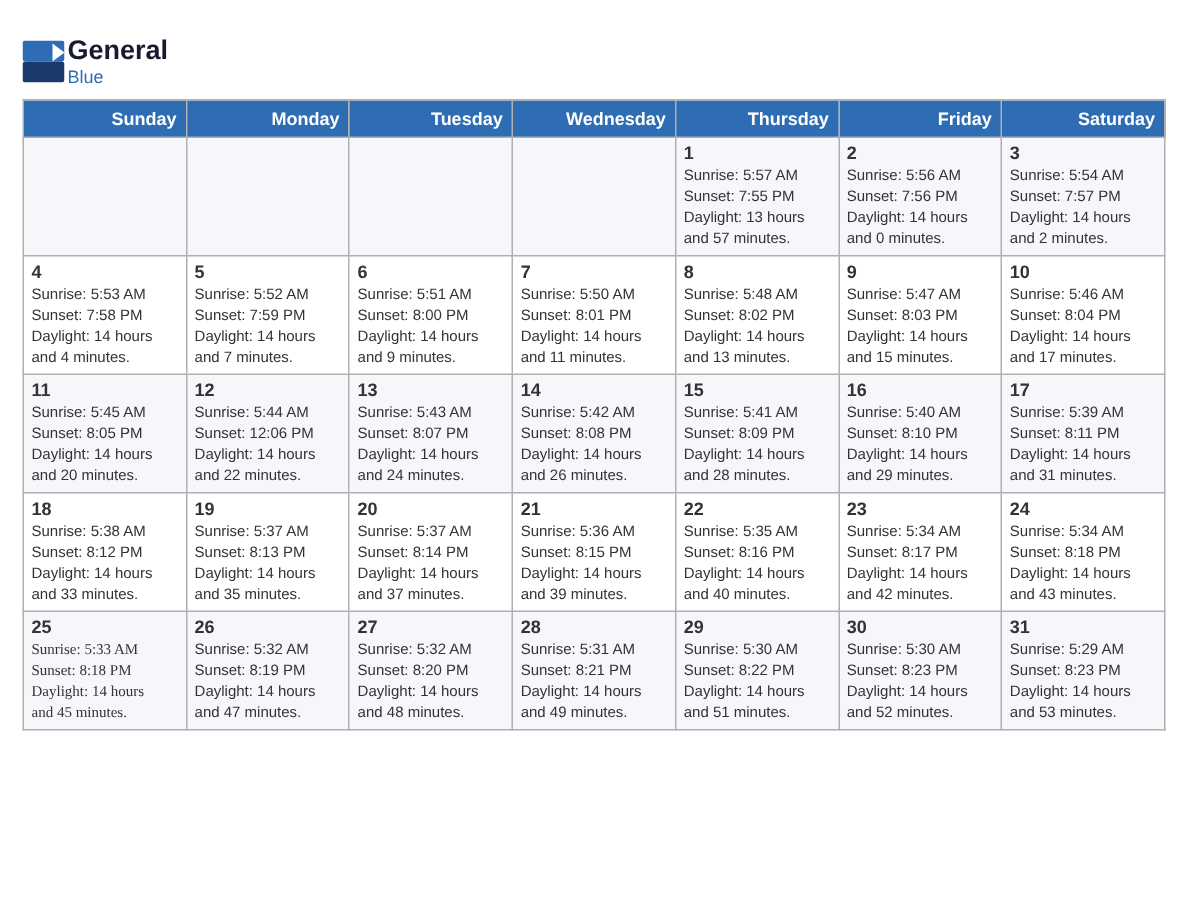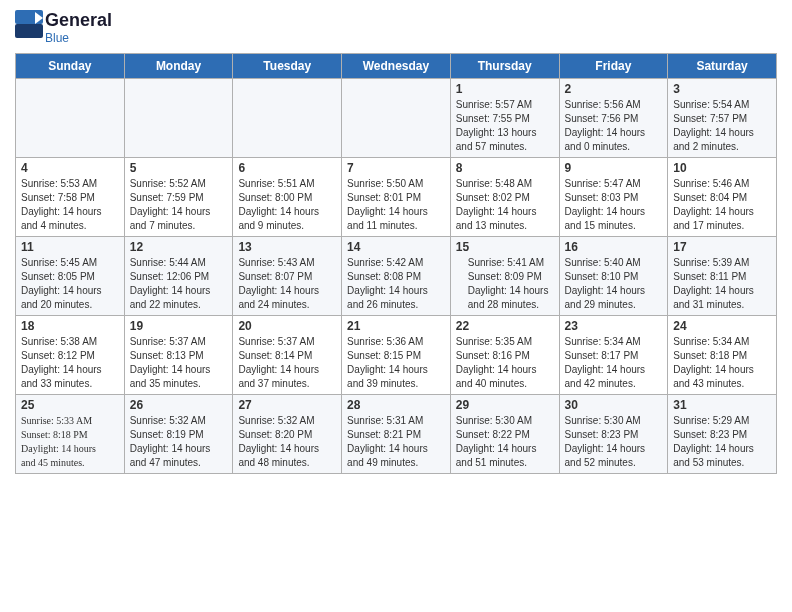--- a/index.html
+++ b/index.html
@@ -1,28 +1,28 @@
 <!DOCTYPE html>
 <html><head>
   <meta charset="utf-8">
   <style>
     * { box-sizing: border-box; margin: 0; padding: 0; }
     body { font-family: Arial, sans-serif; background: #fff; width: 792px; min-height: 612px; }
     .page { width: 792px; padding: 10px 15px; }
     .header { display: flex; justify-content: space-between; align-items: flex-start; margin-bottom: 8px; }
-    .logo { display: flex; align-items: flex-start; }
+    .logo { display: flex; align-items: center; margin-top: 13px; }
     .logo-text { display: flex; flex-direction: column; }
     .logo-general { font-size: 18px; font-weight: bold; color: #1a1a2e; }
     .logo-blue { font-size: 12px; font-weight: normal; color: #2e6db4; }
     .logo-icon { width: 28px; height: 28px; margin-right: 2px; }
     .title-block { text-align: right; }
     .month-title { font-size: 36px; font-weight: bold; color: #333; }
     .location { font-size: 14px; color: #555; margin-top: 2px; }
     .calendar { width: 100%; border-collapse: collapse; }
-    .calendar th { background: #2e6db4; color: #fff; font-size: 12px; font-weight: bold; text-align: center; padding: 5px 6px; border: 1px solid #b0b0b0; }
+    .calendar th { background: #2e6db4; color: #fff; font-size: 12px; font-weight: bold; text-align: right; padding: 5px 6px; border: 1px solid #b0b0b0; }
     .calendar td { vertical-align: top; border: 1px solid #b0b0b0; padding: 3px 5px; font-size: 9.5px; color: #333; width: calc(100%/7); min-height: 70px; }
     .calendar tr:nth-child(odd) td { background: #f5f7fa; }
     .calendar tr:nth-child(even) td { background: #fff; }
     .day-num { font-size: 12px; font-weight: bold; color: #333; display: block; margin-bottom: 2px; }
     .day-info { font-size: 10px; color: #333; line-height: 1.4; }
     .empty { background: #f5f7fa !important; }
   </style>
 </head>
 <body>
 
@@ -156,21 +156,21 @@
           </td>
           <td>
             <span class="day-num">14</span>
             <div class="day-info" style="white-space: pre-line;">Sunrise: 5:42 AM
 Sunset: 8:08 PM
 Daylight: 14 hours
 and 26 minutes.</div>
           </td>
           <td>
             <span class="day-num">15</span>
-            <div class="day-info" style="white-space: pre-line; margin-left: 12px;">Sunrise: 5:41 AM
+            <div class="day-info" style="white-space: pre-line;">Sunrise: 5:41 AM
 Sunset: 8:09 PM
 Daylight: 14 hours
 and 28 minutes.</div>
           </td>
           <td>
             <span class="day-num">16</span>
             <div class="day-info" style="white-space: pre-line;">Sunrise: 5:40 AM
 Sunset: 8:10 PM
 Daylight: 14 hours
 and 29 minutes.</div>

